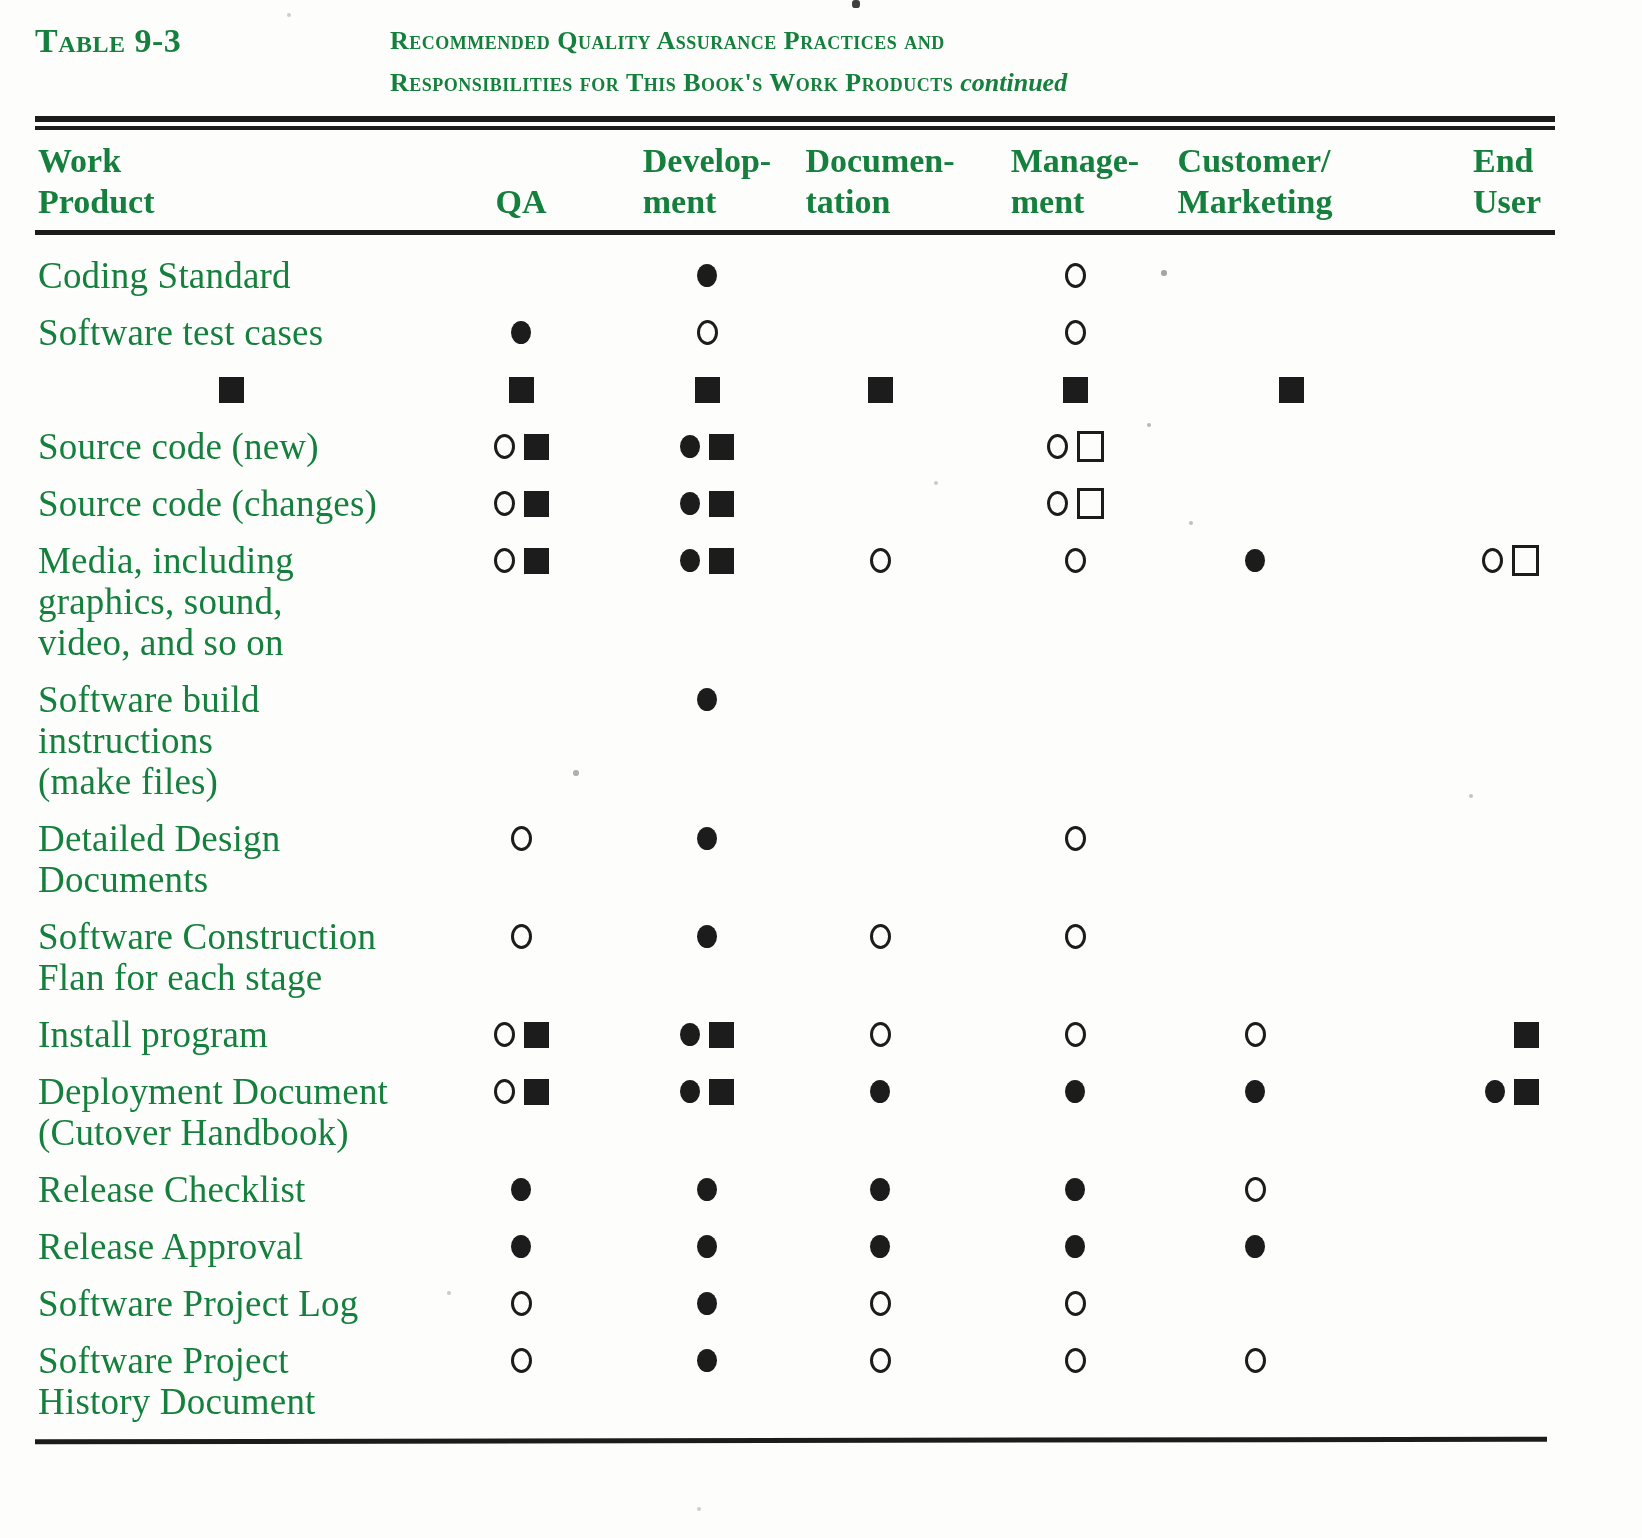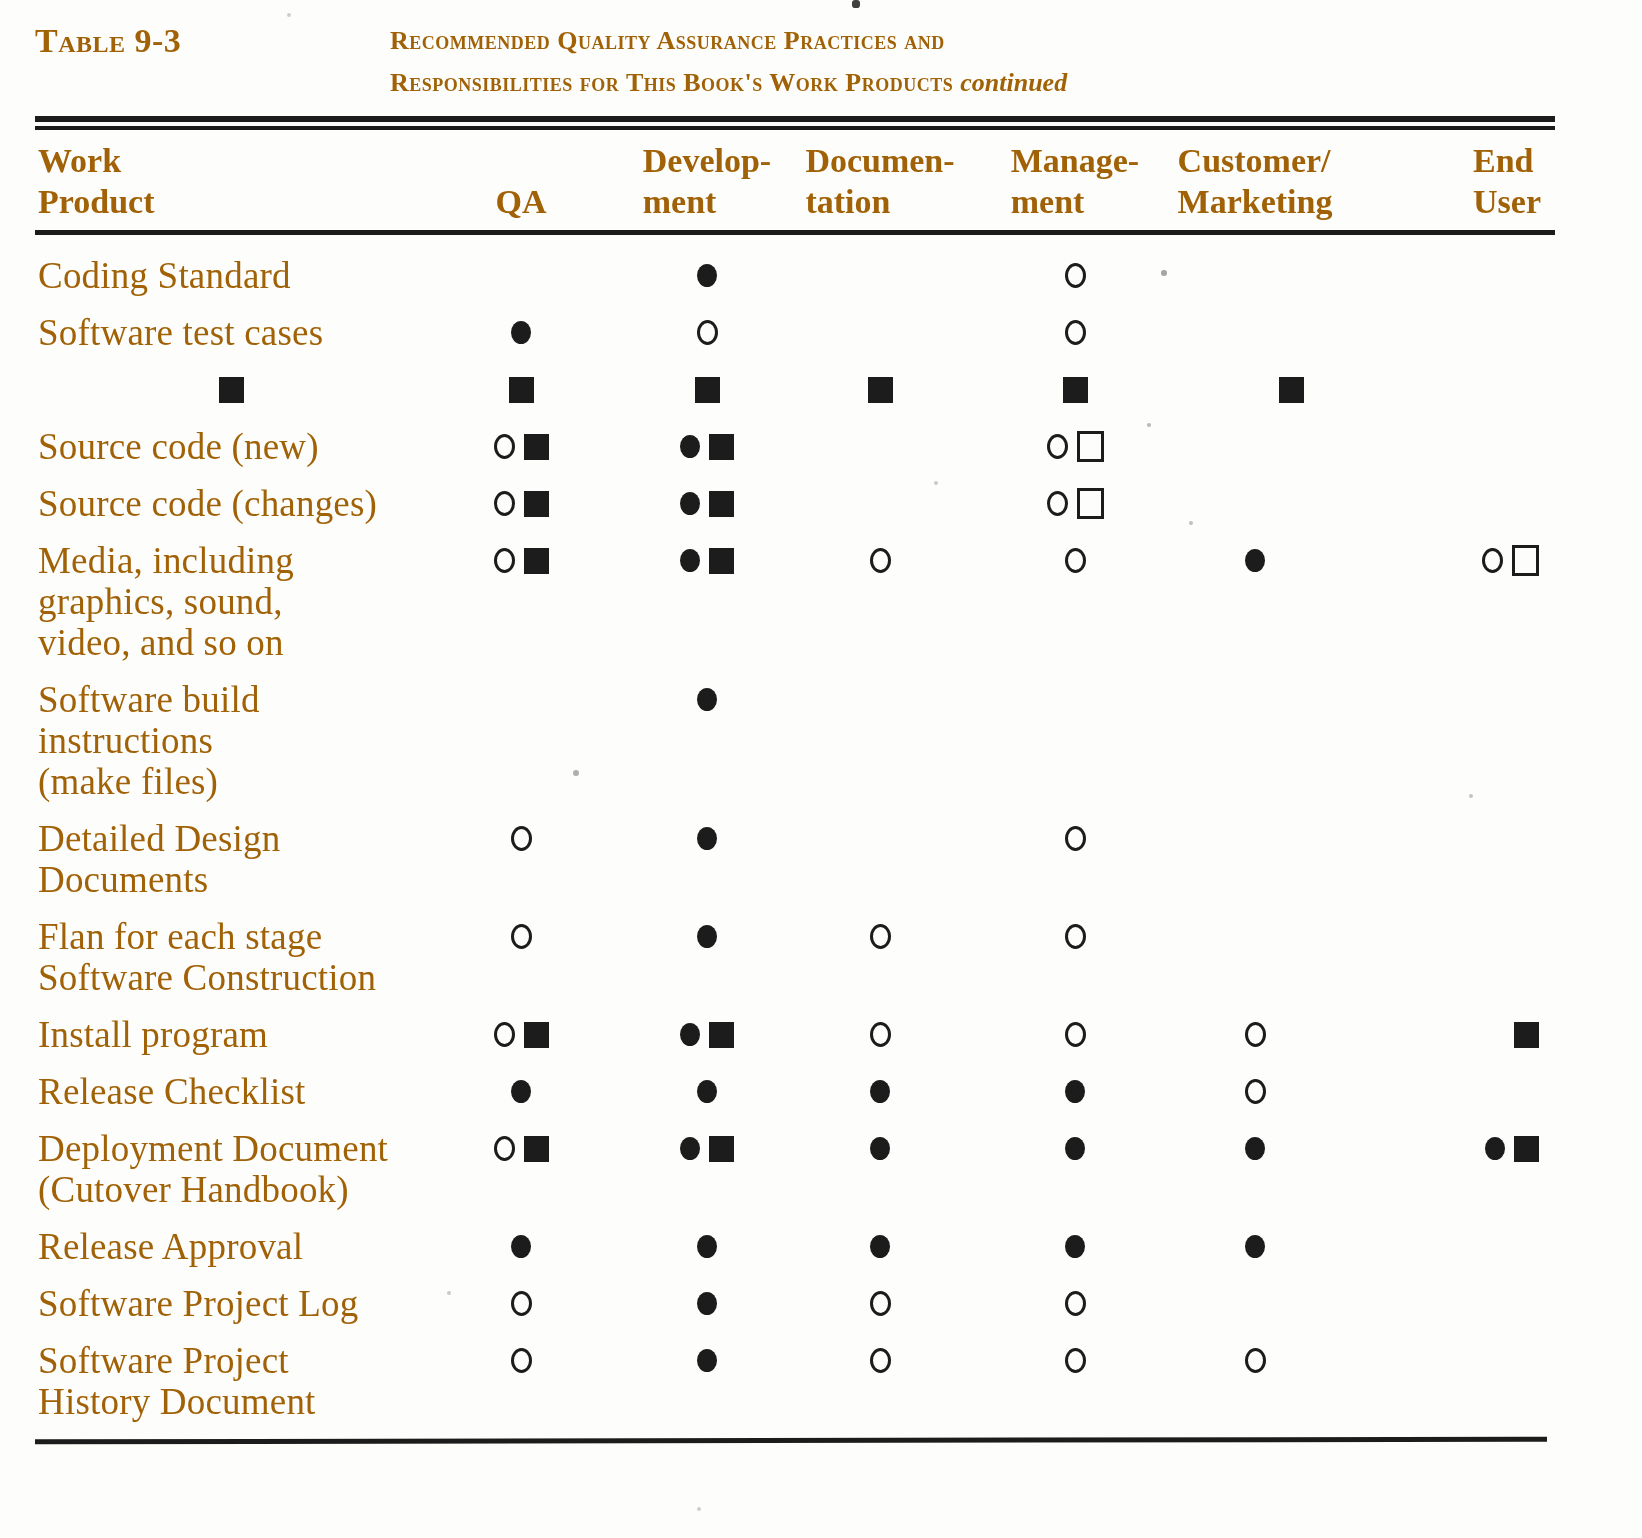--- a/index.html
+++ b/index.html
@@ -1,20 +1,20 @@
 <!DOCTYPE html>
 <html><head>
 <meta charset="utf-8">
 <style>
   html,body{margin:0;padding:0;background:#e8e8e8;}
   .page{
     position:relative;
     width:1642px;height:1538px;
     background:#fdfdfb;
-    color:#a16207;
+    color:#15803d;
     font-family:"Liberation Serif","DejaVu Serif",serif;
     overflow:hidden;
     --ink:#1c1c1c;
   }
   .scan{filter:blur(0.35px);}
   
   .titlebar{display:flex;padding:20px 0 0 35px;}
   .tlabel{
     width:355px;flex:0 0 355px;
     font-variant:small-caps;font-weight:bold;font-size:34px;line-height:42px;
@@ -380,22 +380,22 @@
             </div>
             <div class="cell">
               <span class="symline"></span>
             </div>
             <div class="cell col-end">
               <span class="symline"></span>
             </div>
           </div>
           <div class="trow grid">
             <div class="label">
+              <div>Software Construction</div>
               <div>Flan for each stage</div>
-              <div>Software Construction</div>
             </div>
             <div class="cell">
               <span class="symline">
                 <span class="sym s-open-circle"></span>
               </span>
             </div>
             <div class="cell">
               <span class="symline">
                 <span class="sym s-filled-circle"></span>
               </span>
@@ -445,53 +445,20 @@
             </div>
             <div class="cell">
               <span class="symline">
                 <span class="sym s-open-circle"></span>
               </span>
             </div>
             <div class="cell col-end">
               <span class="symline">
                 <span class="sym s-filled-square"></span>
               </span>
-            </div>
-          </div>
-          <div class="trow grid">
-            <div class="label">
-              <div>Release Checklist</div>
-            </div>
-            <div class="cell">
-              <span class="symline">
-                <span class="sym s-filled-circle"></span>
-              </span>
-            </div>
-            <div class="cell">
-              <span class="symline">
-                <span class="sym s-filled-circle"></span>
-              </span>
-            </div>
-            <div class="cell">
-              <span class="symline">
-                <span class="sym s-filled-circle"></span>
-              </span>
-            </div>
-            <div class="cell">
-              <span class="symline">
-                <span class="sym s-filled-circle"></span>
-              </span>
-            </div>
-            <div class="cell">
-              <span class="symline">
-                <span class="sym s-open-circle"></span>
-              </span>
-            </div>
-            <div class="cell col-end">
-              <span class="symline"></span>
             </div>
           </div>
           <div class="trow grid">
             <div class="label">
               <div>Deployment Document</div>
               <div>(Cutover Handbook)</div>
             </div>
             <div class="cell">
               <span class="symline">
                 <span class="sym s-open-circle"></span>
@@ -517,20 +484,53 @@
             <div class="cell">
               <span class="symline">
                 <span class="sym s-filled-circle"></span>
               </span>
             </div>
             <div class="cell col-end">
               <span class="symline">
                 <span class="sym s-filled-circle"></span>
                 <span class="sym s-filled-square"></span>
               </span>
+            </div>
+          </div>
+          <div class="trow grid">
+            <div class="label">
+              <div>Release Checklist</div>
+            </div>
+            <div class="cell">
+              <span class="symline">
+                <span class="sym s-filled-circle"></span>
+              </span>
+            </div>
+            <div class="cell">
+              <span class="symline">
+                <span class="sym s-filled-circle"></span>
+              </span>
+            </div>
+            <div class="cell">
+              <span class="symline">
+                <span class="sym s-filled-circle"></span>
+              </span>
+            </div>
+            <div class="cell">
+              <span class="symline">
+                <span class="sym s-filled-circle"></span>
+              </span>
+            </div>
+            <div class="cell">
+              <span class="symline">
+                <span class="sym s-open-circle"></span>
+              </span>
+            </div>
+            <div class="cell col-end">
+              <span class="symline"></span>
             </div>
           </div>
           <div class="trow grid">
             <div class="label">
               <div>Release Approval</div>
             </div>
             <div class="cell">
               <span class="symline">
                 <span class="sym s-filled-circle"></span>
               </span>

